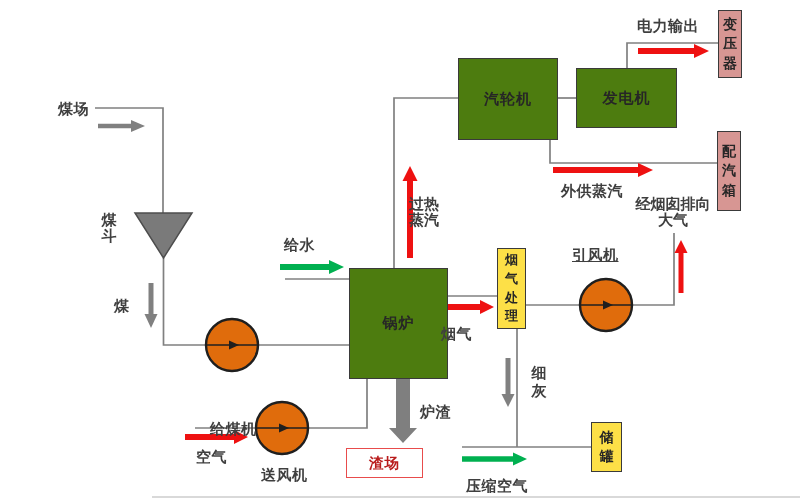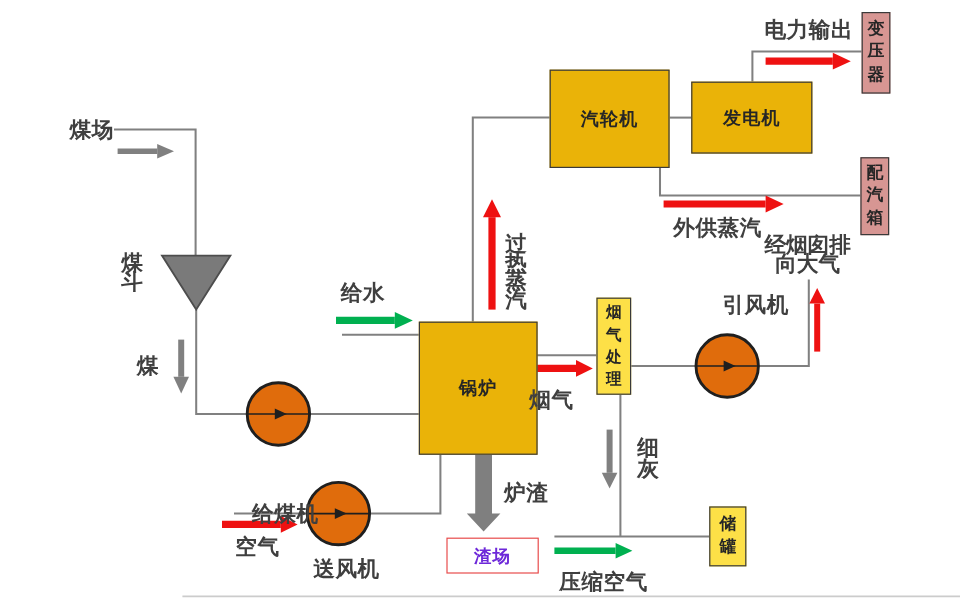--- a/index.html
+++ b/index.html
@@ -1,28 +1,28 @@
 <!DOCTYPE html>
 <html><head>
 <meta charset="utf-8">
 <style>
   html,body{margin:0;padding:0;background:#fff;}
   .stage{position:relative;width:800px;height:500px;background:#ffffff;overflow:hidden;
          font-family:"Liberation Sans","DejaVu Sans",sans-serif;}
   svg.wires{position:absolute;left:0;top:0;}
   .box{position:absolute;box-sizing:border-box;display:flex;align-items:center;justify-content:center;
        border:1.6px solid #3a3a3a;color:#262626;font-weight:bold;font-size:15px;letter-spacing:1px;}
-  .orange{background:#eab308;}
+  .orange{background:#4d7c0f;}
   .pink{background:#d79693;}
   .blue{background:#fde047;}
-  .slagyard{background:#ffffff;border:1.8px solid #e84c4c;color:#6d28d9;font-size:14.5px;margin-left:26px;}
+  .slagyard{background:#ffffff;border:1.8px solid #e84c4c;color:#b91c1c;font-size:14.5px;}
   .vt{display:block;width:15px;margin:0 auto;text-align:center;line-height:1.38;
-      word-break:break-all;font-size:14px;letter-spacing:0;font-family:Liberation Serif, serif;}
+      word-break:break-all;font-size:14px;letter-spacing:0;}
   .vt13{font-size:13px;width:14px;line-height:1.45;}
-  .lbl{position:absolute;color:#3f3f3f;font-weight:bold;font-size:18px;letter-spacing:0.5px;
+  .lbl{position:absolute;color:#3f3f3f;font-weight:bold;font-size:15px;letter-spacing:0.5px;
        white-space:nowrap;line-height:15.5px;}
   .wrap{white-space:normal;letter-spacing:0;}
   .ctr{text-align:center;}
 </style>
 </head>
 <body>
 
 <div class="stage">
 
   <svg class="wires" width="800" height="500" viewBox="0 0 800 500">
@@ -118,21 +118,21 @@
   </div>
   <div class="box orange" style="left:576px;top:68px;width:101px;height:60px;">
     <span>发电机</span>
   </div>
   <div class="box orange" style="left:349px;top:268px;width:99px;height:111px;">
     <span>锅炉</span>
   </div>
   <div class="box pink" style="left:718px;top:10px;width:24px;height:68px;">
     <span class="vt">变压器</span>
   </div>
-  <div class="box pink" style="left:717px;top:131px;width:24px;height:65px;">
+  <div class="box pink" style="left:717px;top:131px;width:24px;height:80px;">
     <span class="vt">配汽箱</span>
   </div>
   <div class="box blue" style="left:497px;top:248px;width:29px;height:81px;">
     <span class="vt vt13">烟气处理</span>
   </div>
   <div class="box blue" style="left:591px;top:422px;width:31px;height:50px;">
     <span class="vt">储罐</span>
   </div>
   <div class="box slagyard" style="left:346px;top:448px;width:77px;height:30px;">
     <span>渣场</span>
@@ -143,18 +143,18 @@
   <div class="lbl" style="left:114px;top:298px;">煤</div>
   <div class="lbl" style="left:210px;top:385px;margin-top:36px;">给煤机</div>
   <div class="lbl" style="left:196px;top:449px;">空气</div>
   <div class="lbl" style="left:261px;top:467px;">送风机</div>
   <div class="lbl" style="left:284px;top:237px;">给水</div>
   <div class="lbl wrap" style="left:408px;top:196px;width:31px;text-align:right;">过热蒸汽</div>
   <div class="lbl" style="left:637px;top:18px;">电力输出</div>
   <div class="lbl" style="left:561px;top:183px;">外供蒸汽</div>
   <div class="lbl wrap ctr" style="left:634px;top:196px;width:78px;line-height:16px;">经烟囱排向大气</div>
   <div class="lbl" style="left:441px;top:326px;">烟气</div>
-  <div class="lbl" style="left:602px;top:247px;">引风机</div>
+  <div class="lbl" style="left:572px;top:247px;text-decoration:underline;">引风机</div>
   <div class="lbl wrap ctr" style="left:531px;top:364px;width:16px;line-height:18px;">细灰</div>
   <div class="lbl" style="left:420px;top:404px;">炉渣</div>
   <div class="lbl" style="left:466px;top:478px;">压缩空气</div>
 
 </div>
 
 </body></html>

